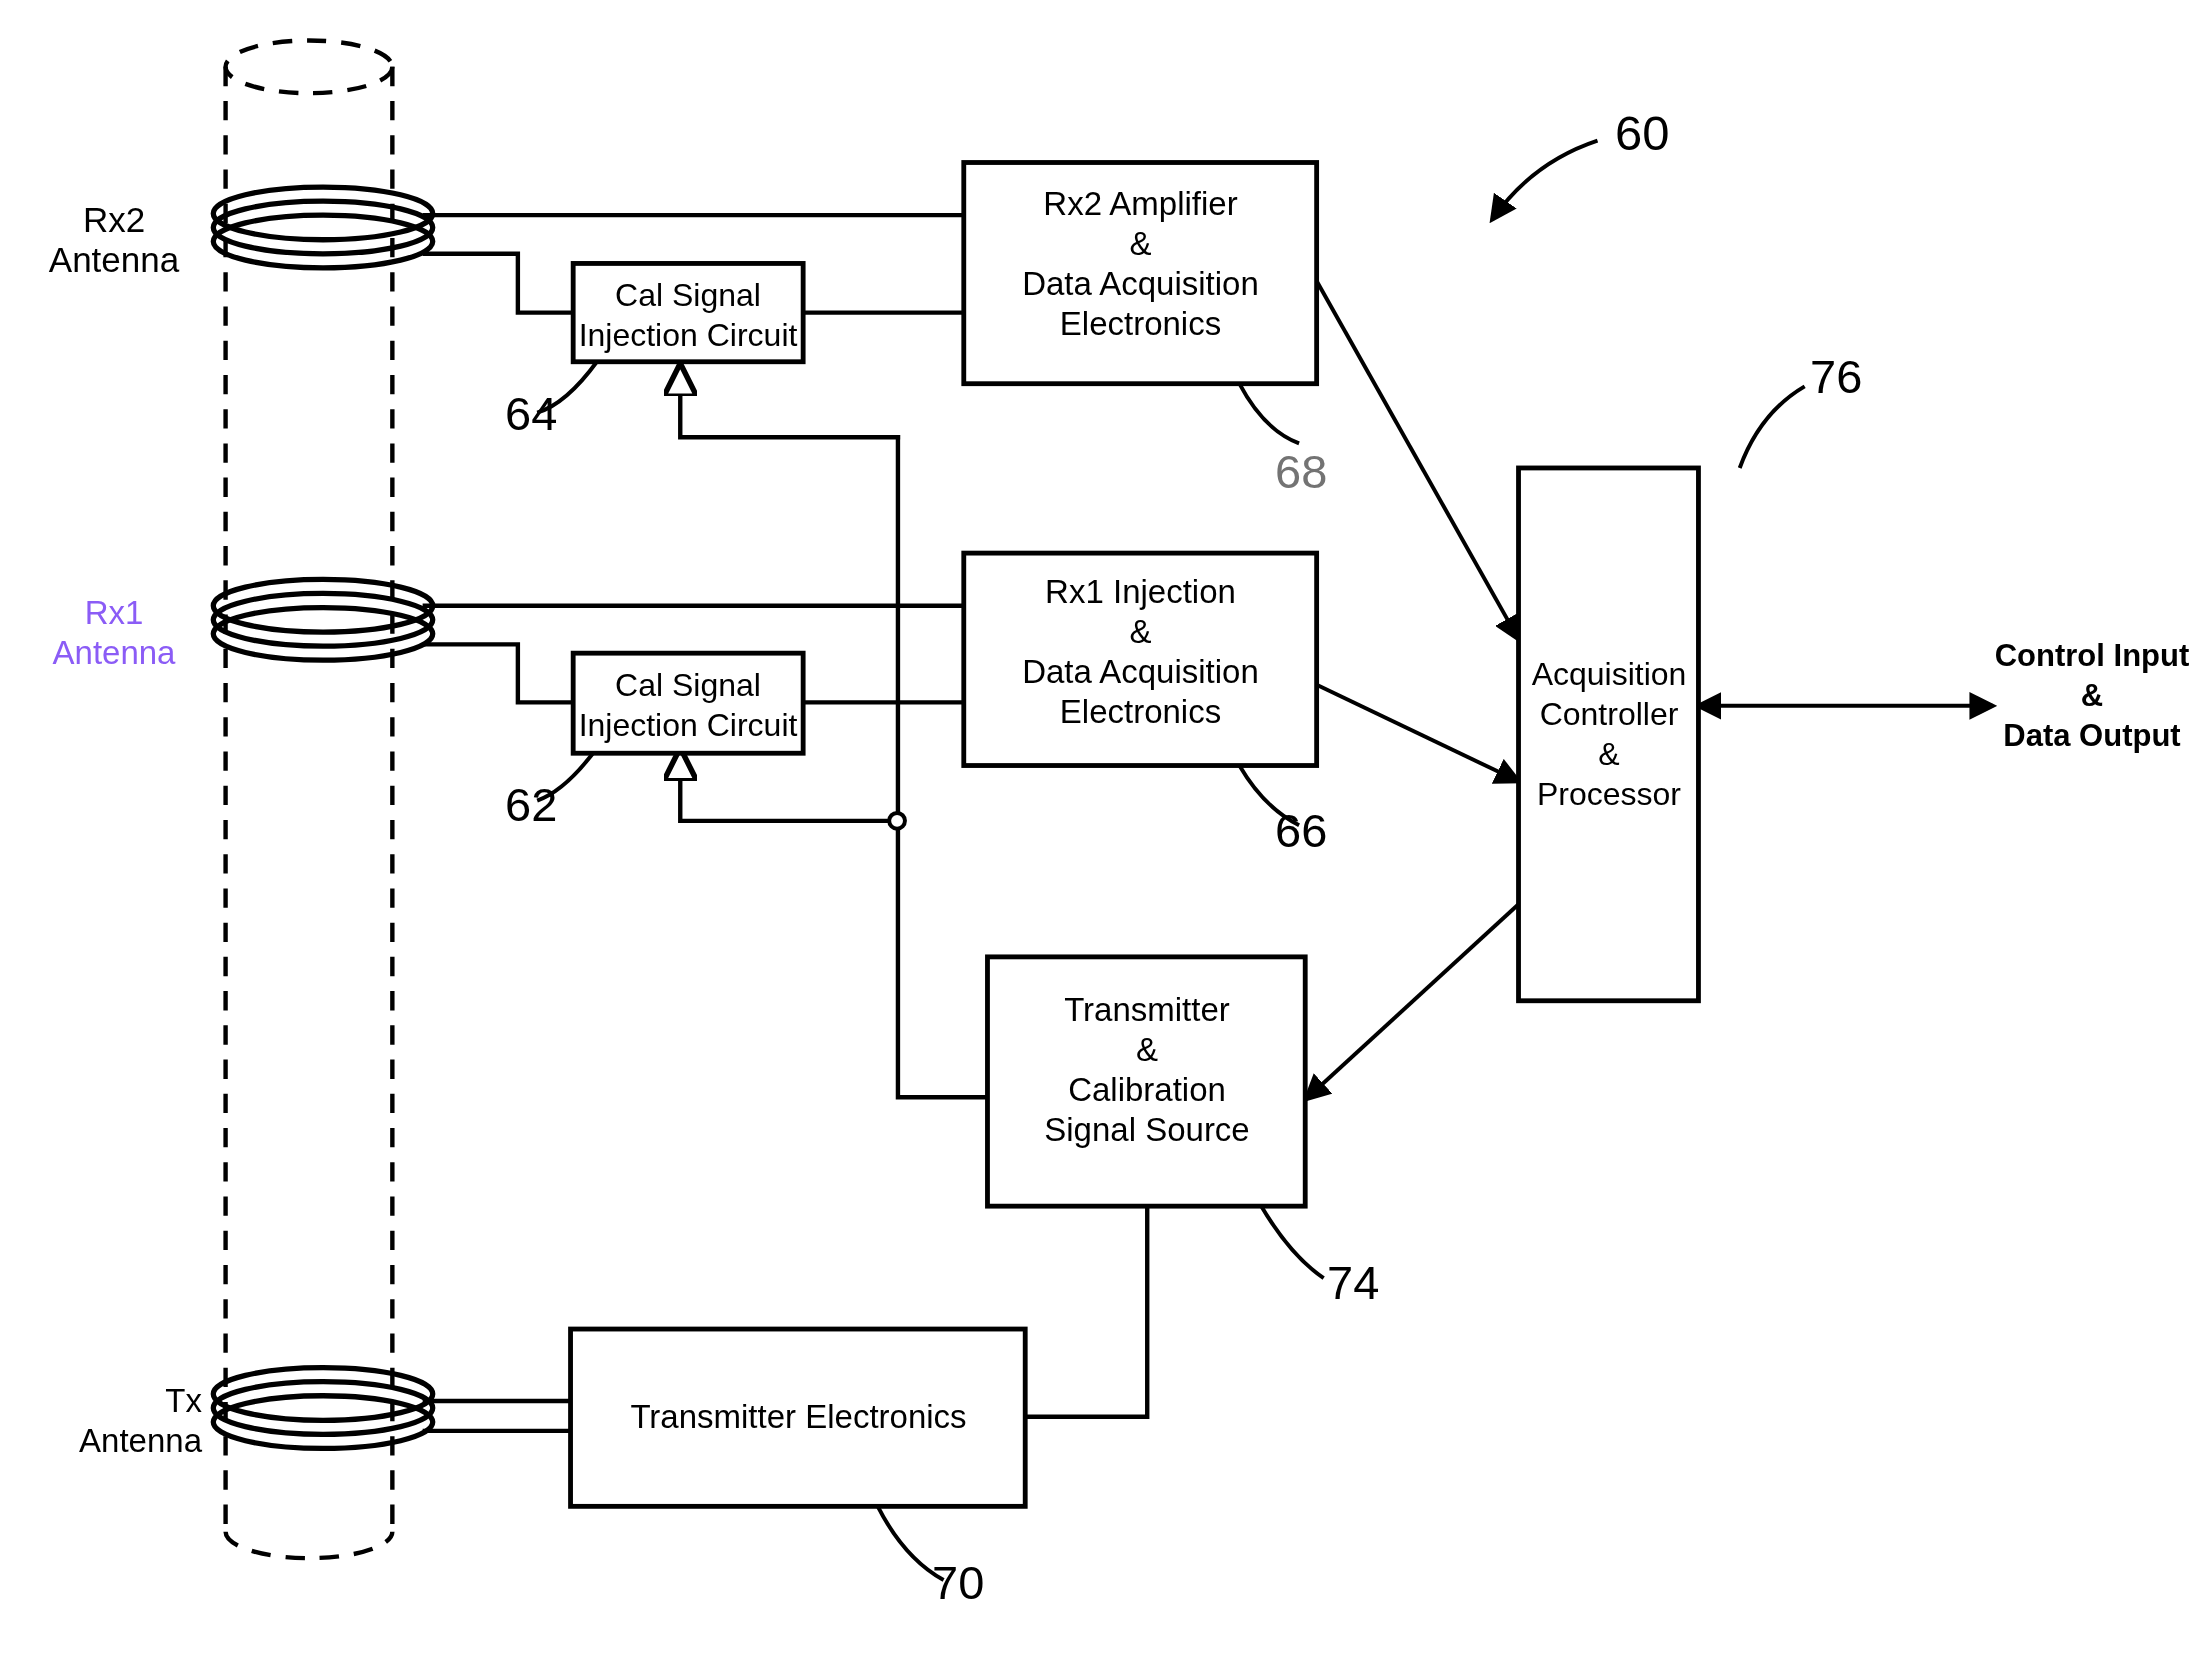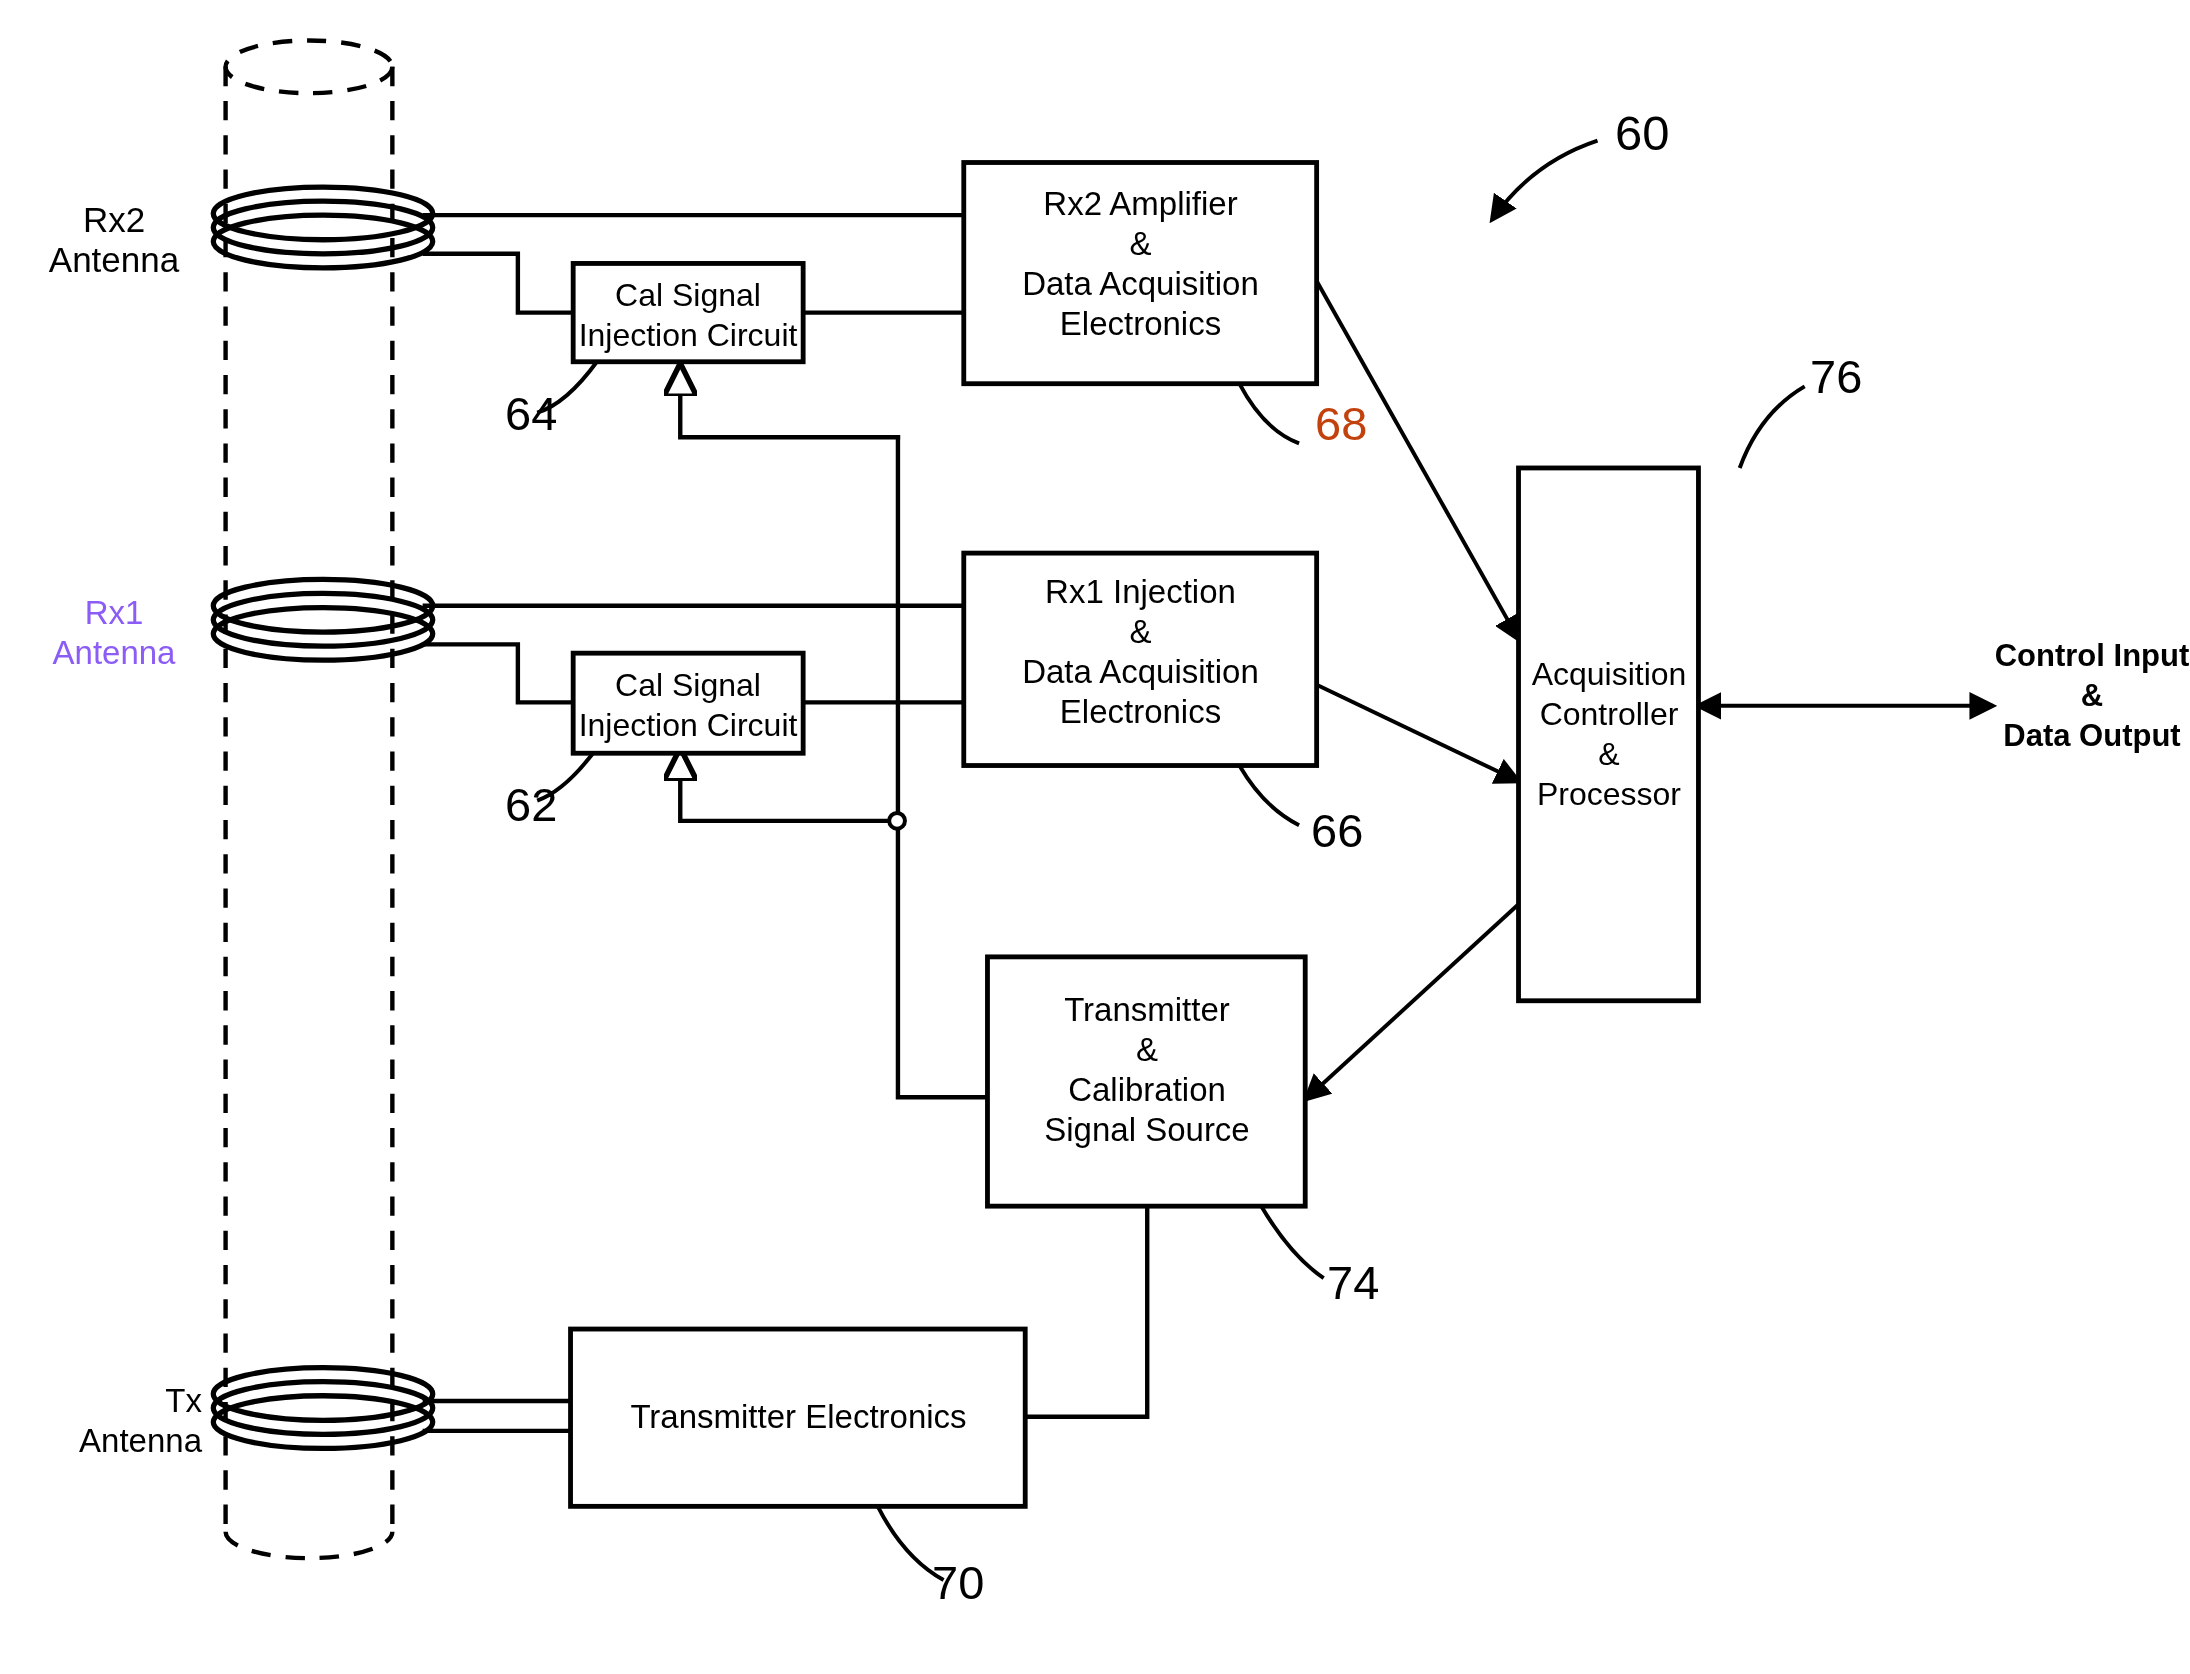--- a/index.html
+++ b/index.html
@@ -247,23 +247,23 @@
     <div>&amp;</div>
     <div>Data Output</div>
   </div>
 
   <div style="position:absolute;left:1615px;top:105px;font-size:49px;color:#000;">60</div>
 
   <div style="position:absolute;left:505px;top:386px;font-size:47px;color:#000;">64</div>
 
   <div style="position:absolute;left:505px;top:777px;font-size:47px;color:#000;">62</div>
 
-  <div style="position:absolute;left:1275px;top:396px;font-size:47px;color:#c2410c;margin-left:40px;">68</div>
-
-  <div style="position:absolute;left:1275px;top:803px;font-size:47px;color:#000;margin-left:36px;">66</div>
+  <div style="position:absolute;left:1275px;top:444px;font-size:47px;color:#737373;">68</div>
+
+  <div style="position:absolute;left:1275px;top:803px;font-size:47px;color:#000;">66</div>
 
   <div style="position:absolute;left:1327px;top:1255px;font-size:47px;color:#000;">74</div>
 
   <div style="position:absolute;left:932px;top:1555px;font-size:47px;color:#000;">70</div>
 
   <div style="position:absolute;left:1810px;top:349px;font-size:47px;color:#000;">76</div>
 
 </div>
 
 

